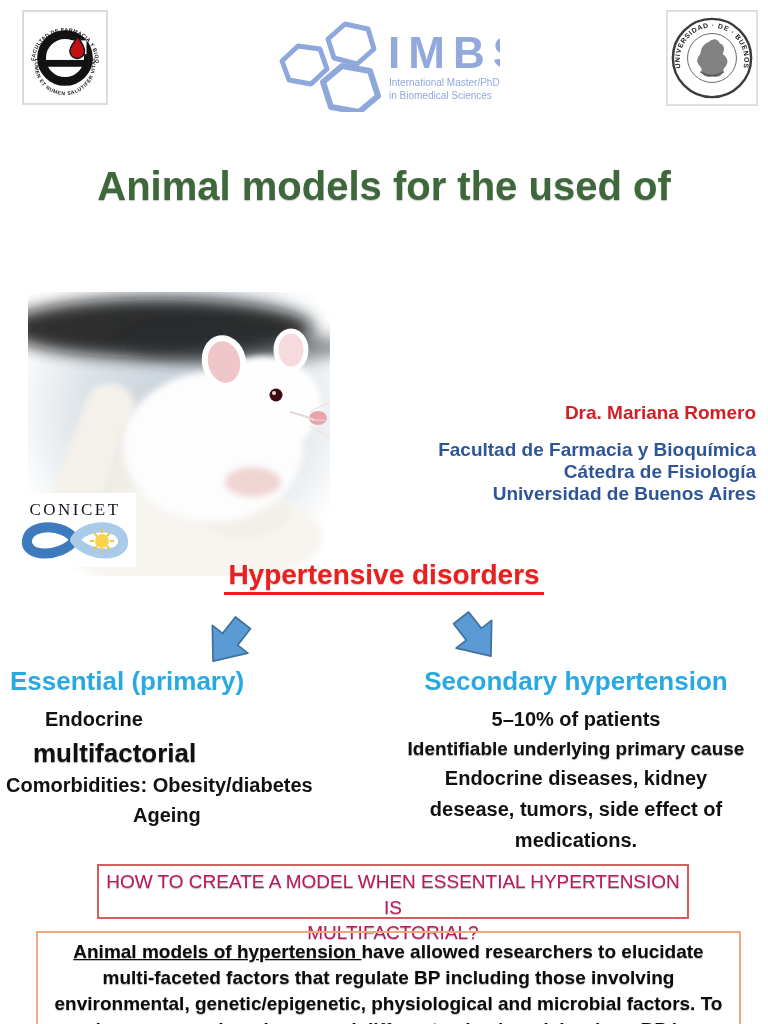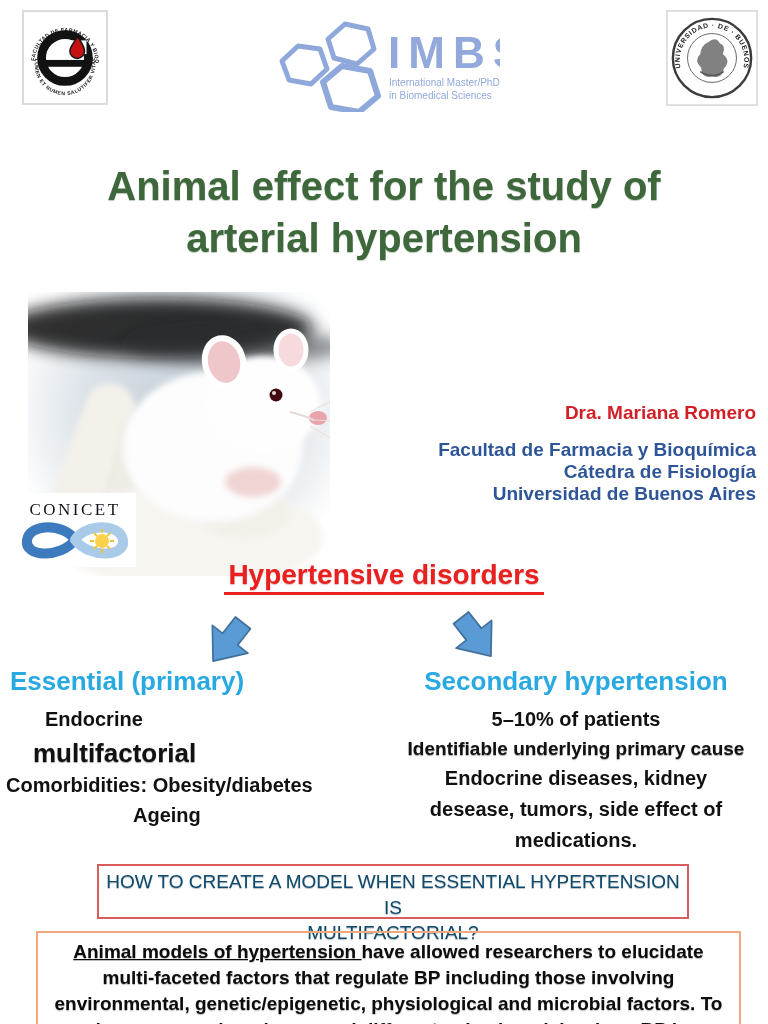--- a/index.html
+++ b/index.html
@@ -65,21 +65,21 @@
   .li-3{padding-left:133px;margin-top:7px;}
   .ri-0{margin-top:11px;}
   .ri-1{margin-top:7px;font-size:19px;}
   .ri-2{margin-top:7px;}
   .ri-3{margin-top:8px;}
   .ri-4{margin-top:8px;}
   
   .question-box{
     position:absolute;left:97px;top:864px;width:592px;height:55px;
     border:2px solid var(--box1-border);text-align:center;
-    font-size:19px;color:#0c4a6e;line-height:1.35;padding-top:3px;
+    font-size:19px;color:#be185d;line-height:1.35;padding-top:3px;
     text-shadow:0 1px 1px rgba(80,80,80,.4);
   }
   .statement-box{
     position:absolute;left:36px;top:931px;width:705px;height:130px;
     border:2px solid var(--box2-border);text-align:center;
     font-size:19px;font-weight:bold;color:#0c0c0c;line-height:26px;
     padding:6px 16px 0 16px;text-shadow:0 1px 1px rgba(80,80,80,.4);
   }
   .statement-lead{text-decoration:underline;}
 </style>
@@ -125,22 +125,21 @@
     <circle cx="46" cy="48" r="40" fill="none" stroke="#3c3c3c" stroke-width="2.5"></circle>
     <circle cx="46" cy="48" r="25" fill="none" stroke="#666" stroke-width="1"></circle>
     <path d="M42,32 q8,-7 12,1 q7,3 3,11 q9,7 1,15 q-1,10 -12,8 q-11,2 -11,-9 q-8,-7 -1,-14 q1,-9 8,-12z" fill="#6b6b6b" opacity="0.85"></path>
     <path d="M34,62 q12,8 24,0" stroke="#555" stroke-width="1.5" fill="none"></path>
     <text font-size="7" font-weight="bold" fill="#222" letter-spacing="0.8">
       <textPath href="#ubaRing" startOffset="0%">UNIVERSIDAD · DE · BUENOS · AIRES</textPath>
     </text>
   </svg>
 
   <div class="title">
-    <div>Animal effect for the study of</div>
-    <div>arterial hypertension</div>
+    <div>Animal models for the used of</div>
   </div>
 
   <svg class="photo" viewBox="0 0 302 284">
     <defs>
       <radialGradient id="phBg" cx="52%" cy="42%" r="60%">
         <stop offset="0%" stop-color="#c5ced6"></stop>
         <stop offset="55%" stop-color="#dbe2e8"></stop>
         <stop offset="100%" stop-color="#ffffff"></stop>
       </radialGradient>
       <filter id="blurBig" x="-50%" y="-50%" width="200%" height="200%">

